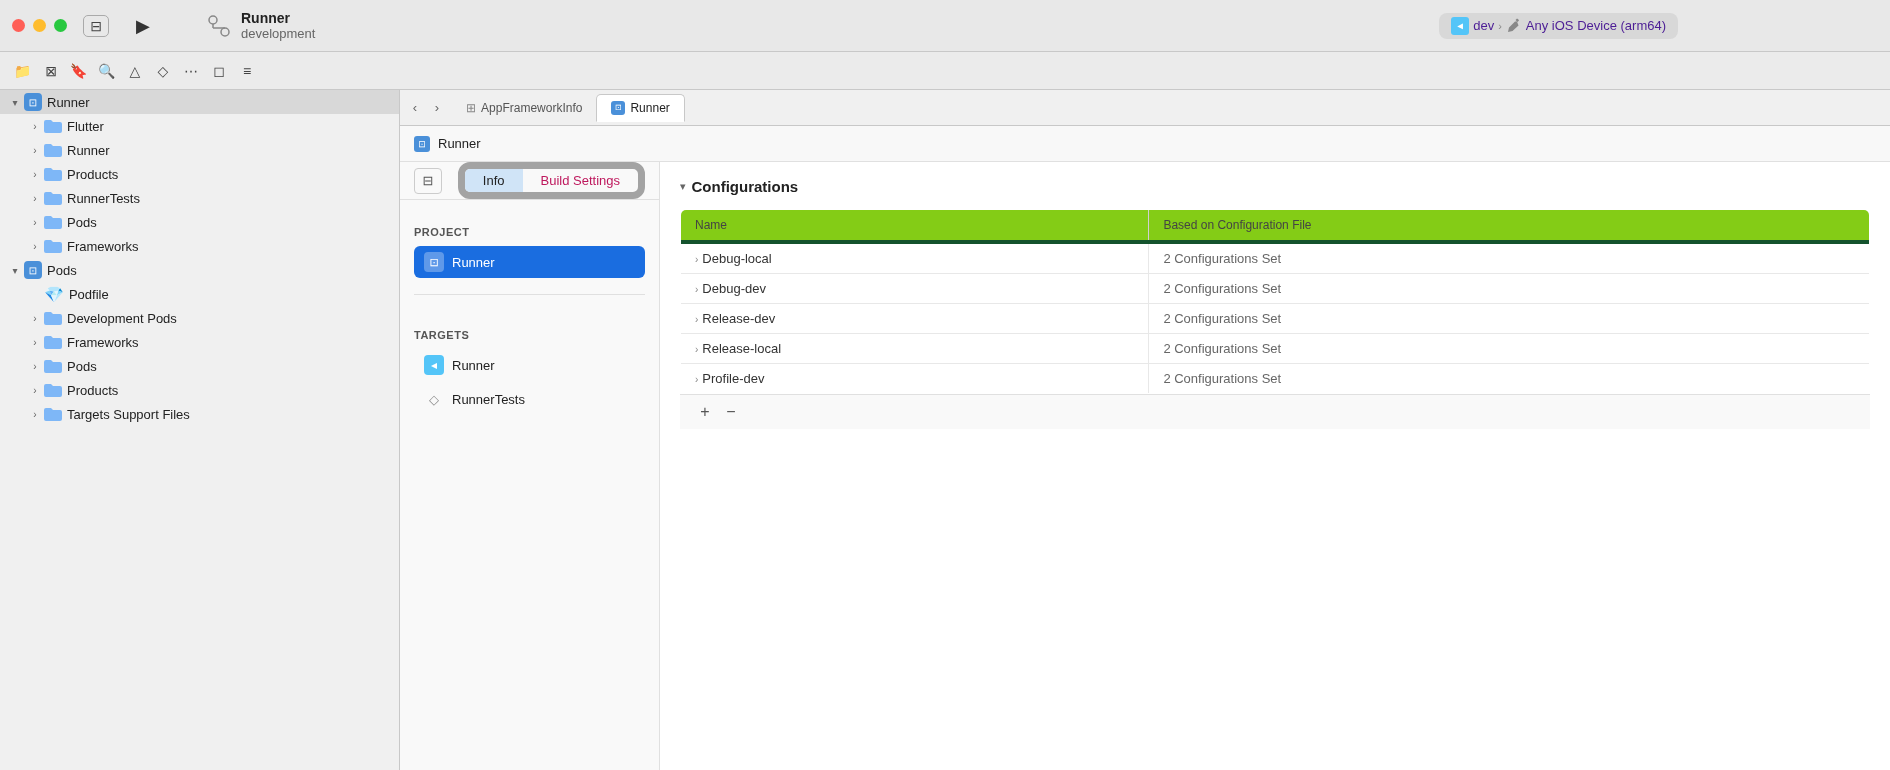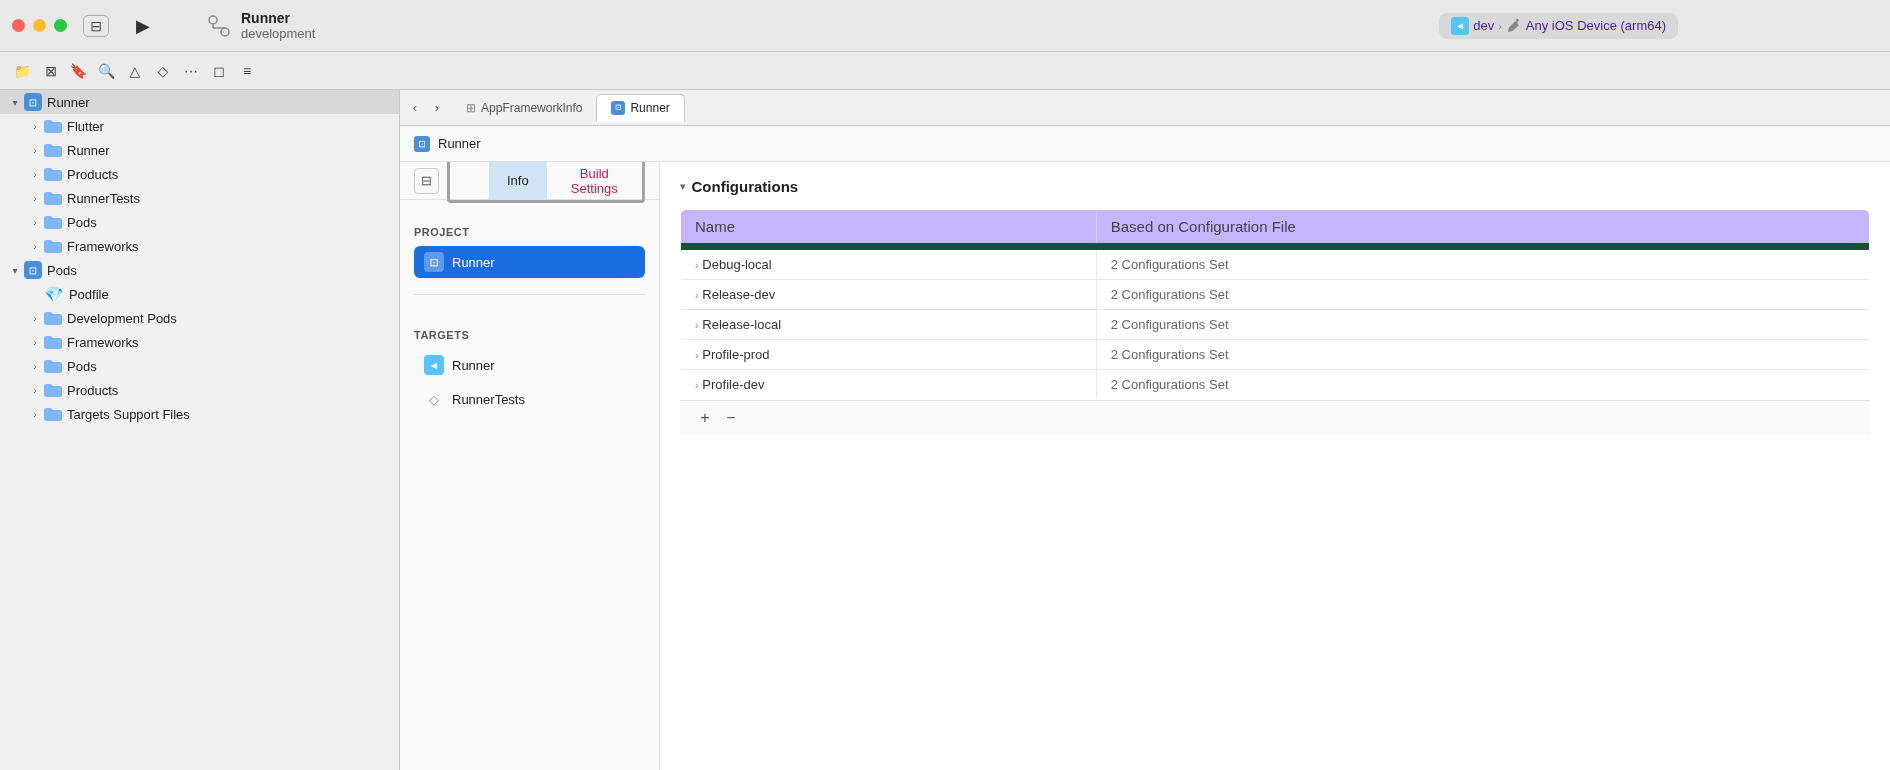--- a/index.html
+++ b/index.html
@@ -315,24 +315,23 @@
       cursor: pointer;
       display: flex;
       align-items: center;
       justify-content: center;
       color: #555;
       font-size: 13px;
     }
     .inspector-tab-group {
       margin-left: auto;
       display: flex;
-      border: 3px solid #a3a3a3;
-      border-radius: 4px;
+      border: 7px solid #a3a3a3;
+      border-radius: 12px;
       overflow: hidden;
-      padding-left: 39px;
     }
     .inspector-tab {
       padding: 4px 18px;
       font-size: 13px;
       cursor: pointer;
       background: transparent;
       border: none;
       color: #be185d;
     }
     .inspector-tab.active {
@@ -431,27 +430,27 @@
     }
 
     .config-table {
       width: 100%;
       border-collapse: collapse;
       border: 1px solid #d0d0d0;
       border-radius: 6px;
       overflow: hidden;
     }
     .config-table th {
-      background: #c4b5fd;
+      background: #84cc16;
       padding: 8px 14px;
       text-align: left;
-      font-size: 15px;
+      font-size: 12px;
       font-weight: 500;
       color: #444;
-      border-bottom: 7px solid #14532d;
+      border-bottom: 4px solid #14532d;
     }
     .config-table th.right-col {
       border-left: 1px solid #d0d0d0;
       text-align: left;
     }
     .config-table td {
       padding: 7px 14px;
       font-size: 13px;
       color: #333;
       border-bottom: 1px solid #e8e8e8;
@@ -757,43 +756,43 @@
           <thead>
             <tr>
               <th>Name</th>
               <th class="right-col">Based on Configuration File</th>
             </tr>
           </thead>
           <tbody id="config-tbody">
               <tr>
       <td>
         <span class="row-chevron">›</span>Debug-local
+      </td>
+      <td class="right-col">2 Configurations Set</td>
+    </tr>
+              <tr>
+      <td>
+        <span class="row-chevron">›</span>Debug-dev
       </td>
       <td class="right-col">2 Configurations Set</td>
     </tr>
               <tr>
       <td>
         <span class="row-chevron">›</span>Release-dev
       </td>
       <td class="right-col">2 Configurations Set</td>
     </tr>
               <tr>
       <td>
         <span class="row-chevron">›</span>Release-local
       </td>
       <td class="right-col">2 Configurations Set</td>
     </tr>
               <tr>
       <td>
-        <span class="row-chevron">›</span>Profile-prod
-      </td>
-      <td class="right-col">2 Configurations Set</td>
-    </tr>
-              <tr>
-      <td>
         <span class="row-chevron">›</span>Profile-dev
       </td>
       <td class="right-col">2 Configurations Set</td>
     </tr>
             </tbody>
         </table>
 
         <div class="table-footer">
           <button class="footer-btn">+</button>
           <button class="footer-btn">−</button>

